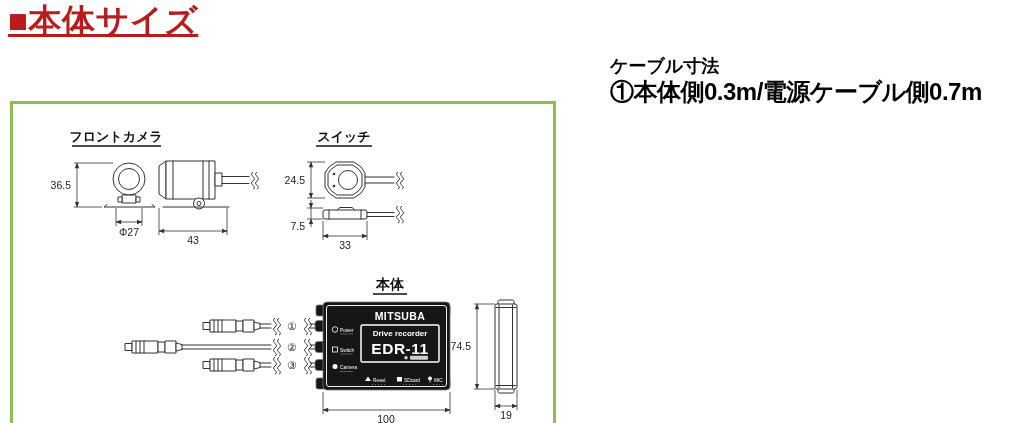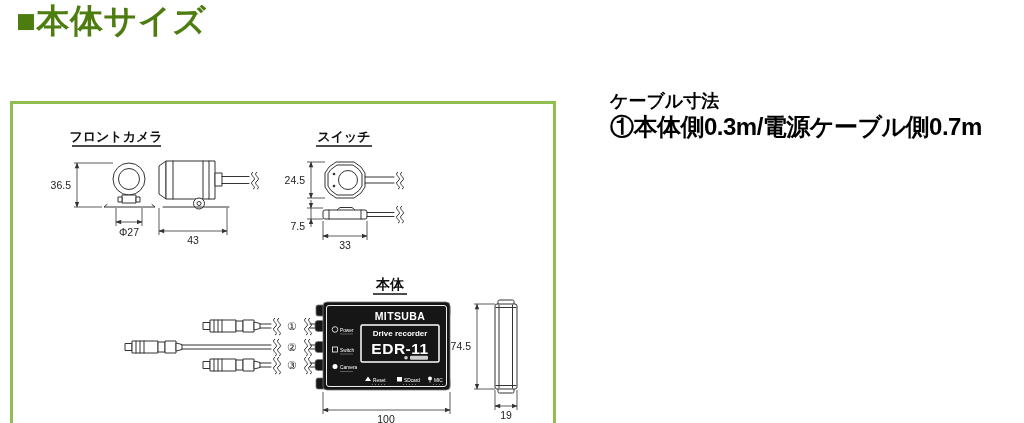--- a/index.html
+++ b/index.html
@@ -1,30 +1,30 @@
 <!DOCTYPE html>
 <html><head>
 <meta charset="utf-8">
 <style>
   html,body { margin:0; padding:0; background:#fff; }
   .page {
     position:relative; width:1024px; height:423px; overflow:hidden;
     background:#fff; font-family:"Liberation Sans", sans-serif; color:#000;
   }
   .title {
-    position:absolute; left:16px; top:0px;
-    font-size:33px; font-weight:900; letter-spacing:0.5px; color:#4d7c0f;
-    line-height:1.25; white-space:nowrap;
+    position:absolute; left:8px; top:0px;
+    font-size:33px; font-weight:900; letter-spacing:0.5px; color:#b91c1c;
+    line-height:1.25; white-space:nowrap;text-decoration:underline;
   }
   .frame {
     position:absolute; left:10px; top:57px; width:546px; height:358px;
     border:3px solid #8fbe4f; box-sizing:border-box; background:#fff;margin-top:44px;
   }
   .frame svg { display:block; }
-  .cable-note { position:absolute; left:610px; top:55px; width:412px;margin-top:35px; }
+  .cable-note { position:absolute; left:610px; top:55px; width:412px; }
   .cn-head { font-size:18px; font-weight:900; line-height:1.25; white-space:nowrap; }
   .cn-line { font-size:24px; font-weight:900; line-height:1.17; white-space:nowrap; letter-spacing:-0.5px; }
 
   
   .ol   { fill:#fff; stroke:#333; stroke-width:1; stroke-linejoin:round; }
   .oln  { fill:none; stroke:#333; stroke-width:1; stroke-linejoin:round; stroke-linecap:round; }
   .dim  { fill:none; stroke:#333; stroke-width:0.8; }
   .dimtxt { font-size:10.5px; fill:#222; }
   .lbl  { font-size:13px; font-weight:bold; fill:#111; }
   .lbl2 { font-size:14px; font-weight:bold; fill:#111; }

